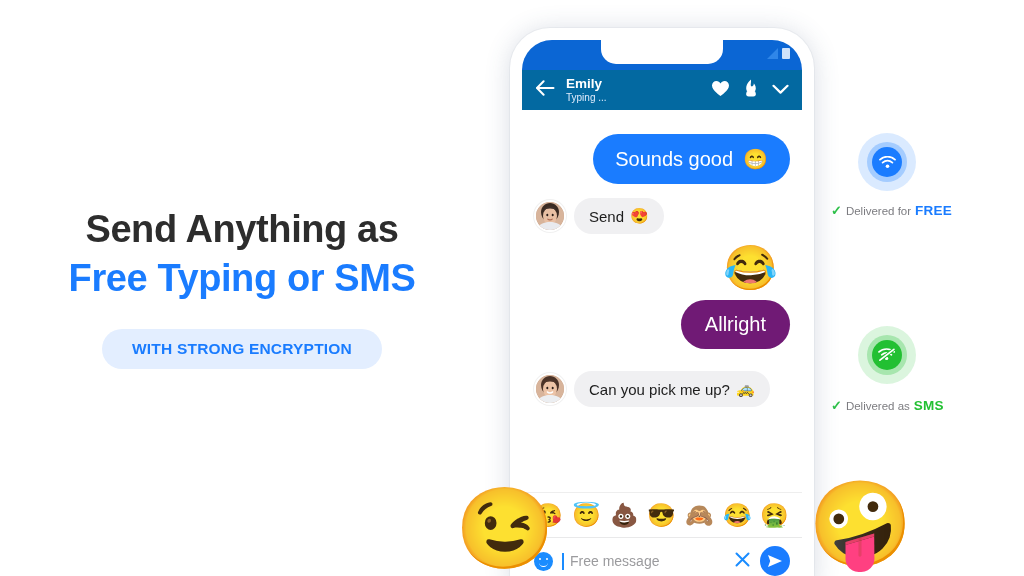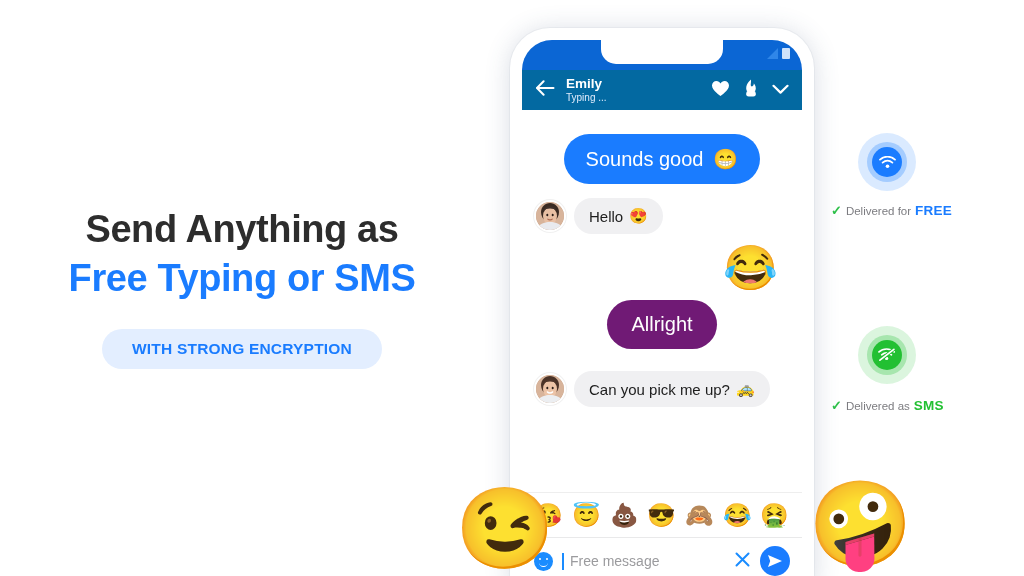--- a/index.html
+++ b/index.html
@@ -149,21 +149,21 @@
   }
 
   
   .messages {
     position: relative;
     height: 372px;
     background: #ffffff;
     padding: 10px 0 0 0;
   }
   .row { display: flex; align-items: center; padding: 0 12px; margin-bottom: 6px; }
-  .row.out { justify-content: center; }
+  .row.out { justify-content: flex-end; }
   .row.in  { justify-content: flex-start; gap: 8px; }
 
   .bubble-blue {
     background: #1a7cff;
     color: #ffffff;
     font-size: 20px;
     padding: 13px 22px;
     border-radius: 28px;
     display: flex;
     align-items: center;
@@ -399,21 +399,21 @@
             <path d="M14 1 C19 1 23 5 23 10 C23 14 21 17 19 18 L9 18 C7 17 5 14 5 10 C5 5 9 1 14 1 Z" fill="#3a2a22"></path>
             <ellipse cx="14" cy="14" rx="7" ry="8.4" fill="#e8bfa3"></ellipse>
             <path d="M7.2 8.5 C8.5 5.5 11 4 14 4 C17 4 19.5 5.6 20.6 8.8 C19 7.2 16.6 6.4 14 6.4 C11.4 6.4 9 7.2 7.2 8.5 Z" fill="#40302a"></path>
             <ellipse cx="11.3" cy="13" rx="1" ry="1.2" fill="#2a1d18"></ellipse>
             <ellipse cx="16.7" cy="13" rx="1" ry="1.2" fill="#2a1d18"></ellipse>
             <path d="M11.8 17.2 C12.7 18.1 15.3 18.1 16.2 17.2" fill="none" stroke="#a9674f" stroke-width="1.1" stroke-linecap="round"></path>
             <path d="M0 28 C3 22 8 20 14 20 C20 20 25 22 28 28 Z" fill="#e9eaee"></path>
           </svg>
         </div>
         <div class="bubble-grey">
-          <span>Hello</span>
+          <span>Send</span>
           <span>😍</span>
         </div>
       </div>
 
       <div class="row emoji-only" style="margin-top:12px;">
         <span class="big-emoji">😂</span>
       </div>
 
       <div class="row out" style="margin-top:10px;">
         <div class="bubble-green">

